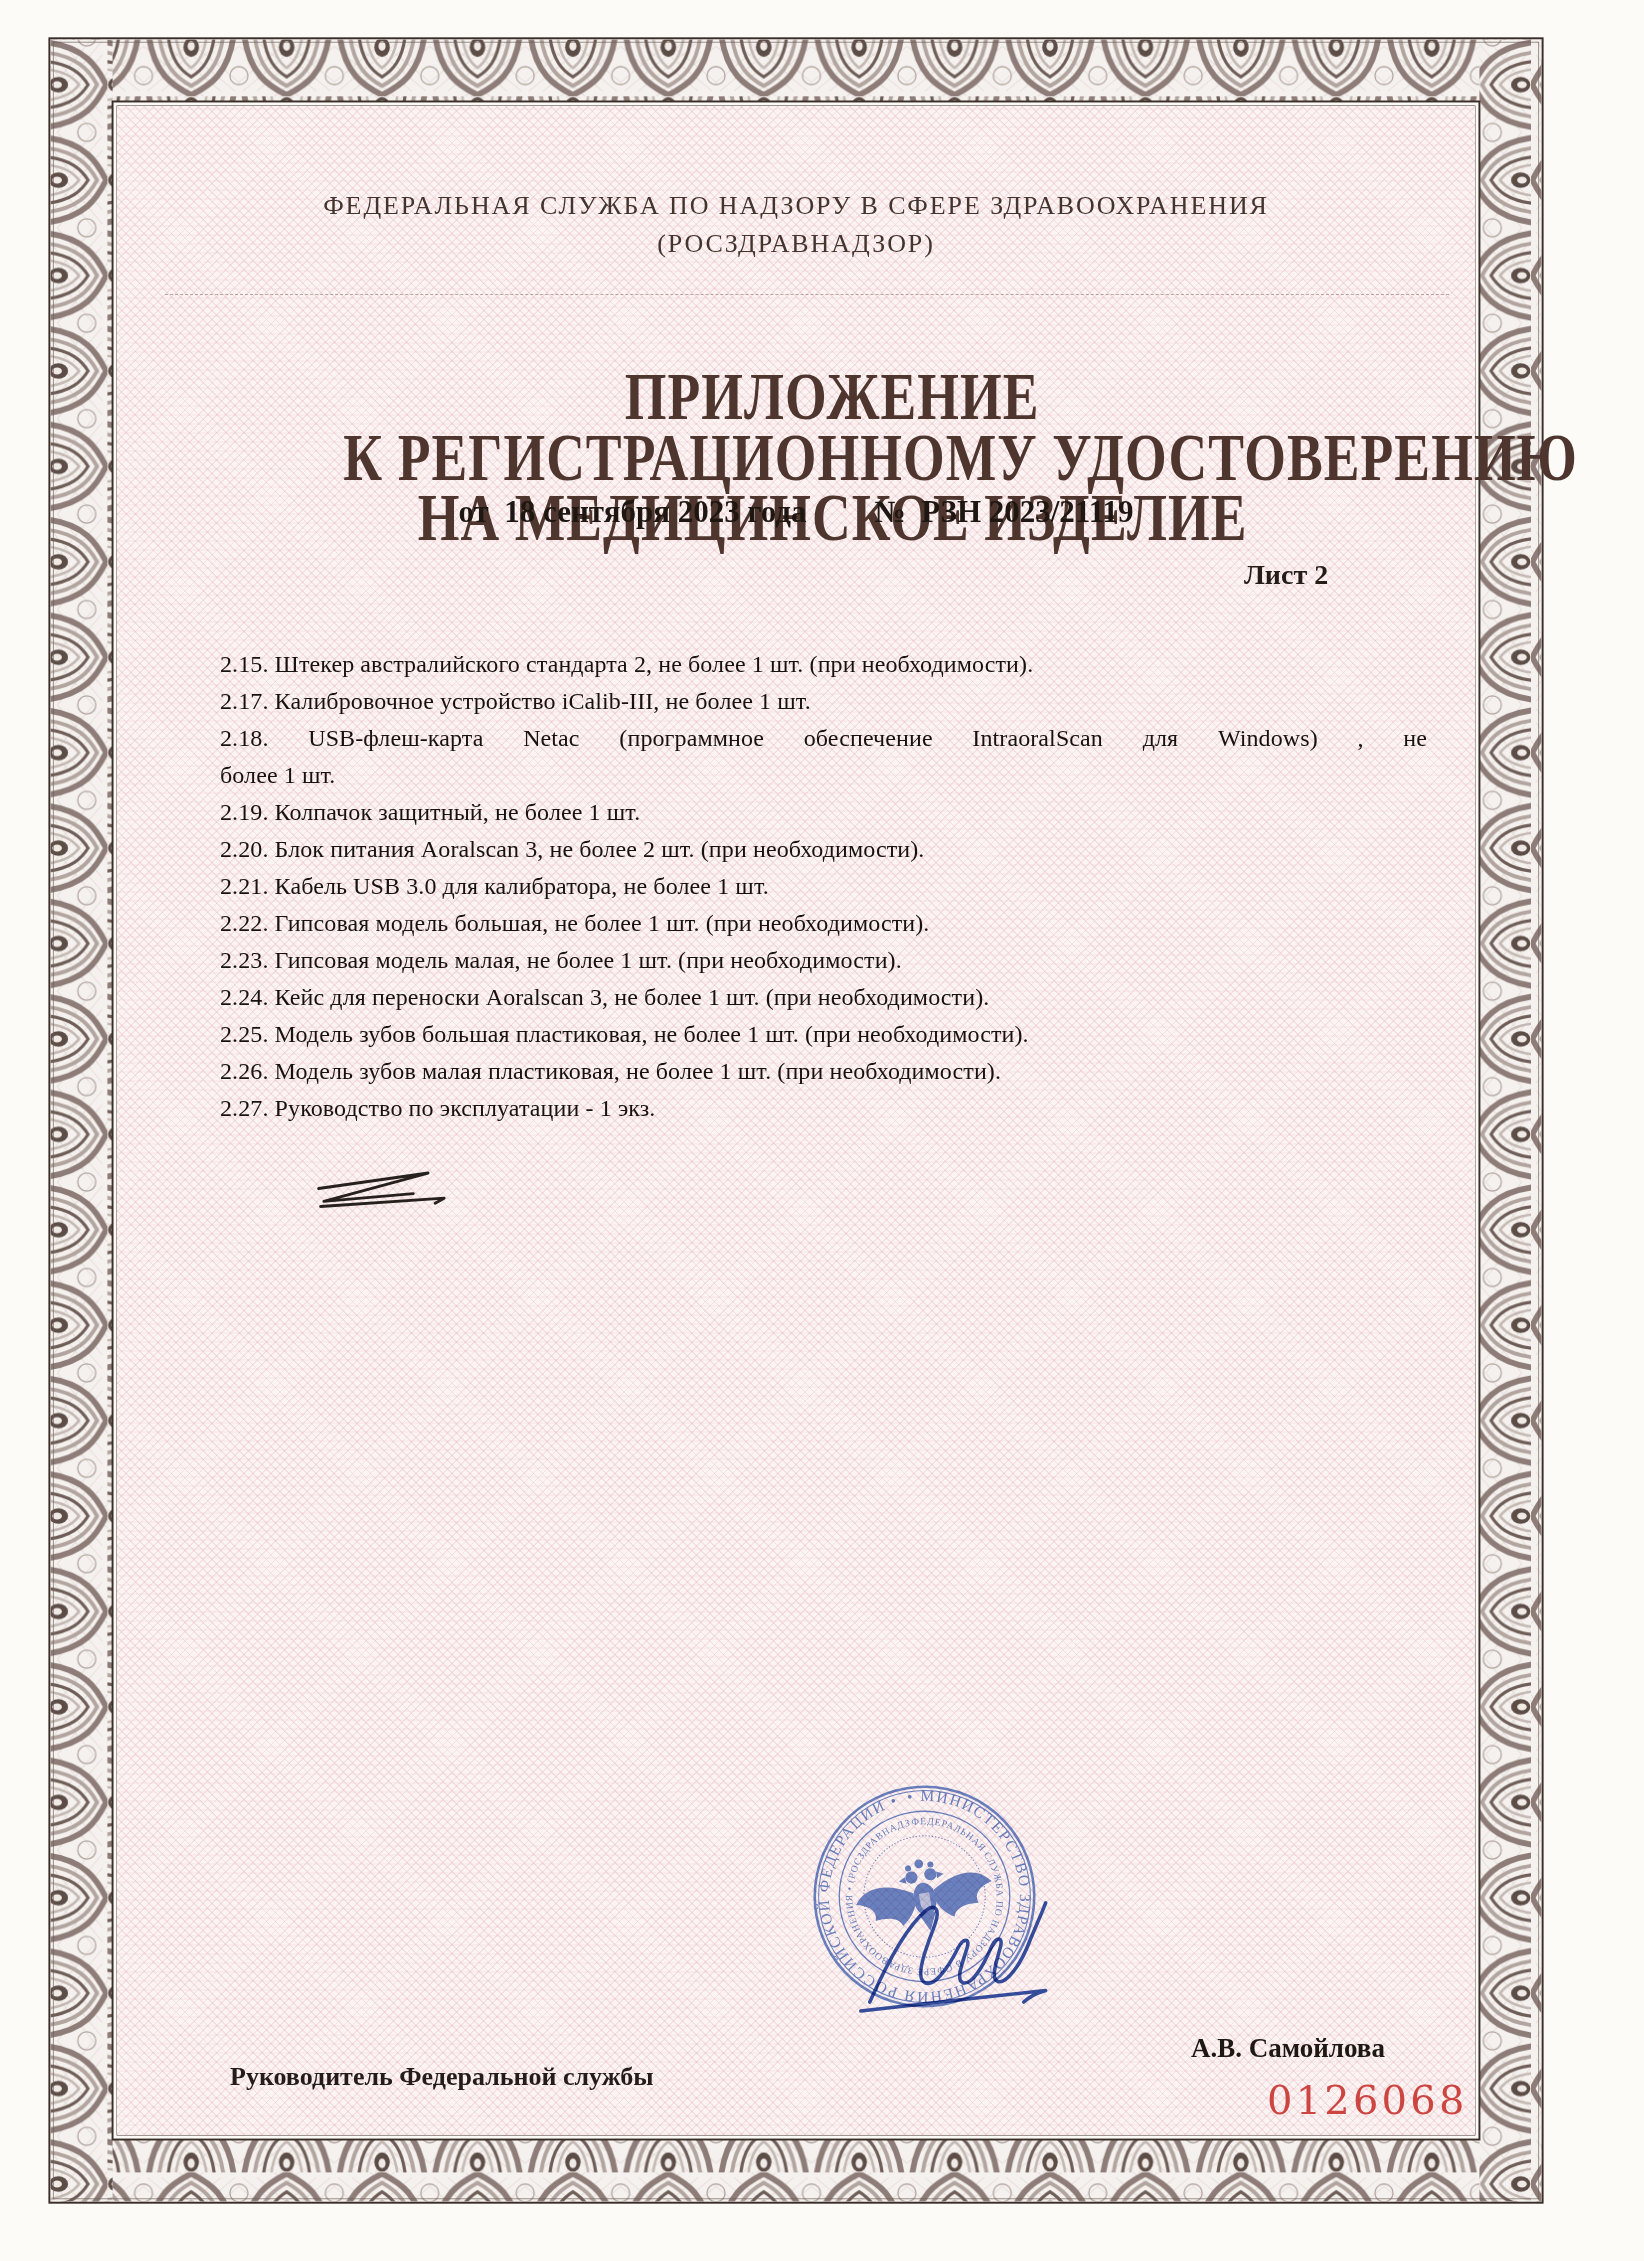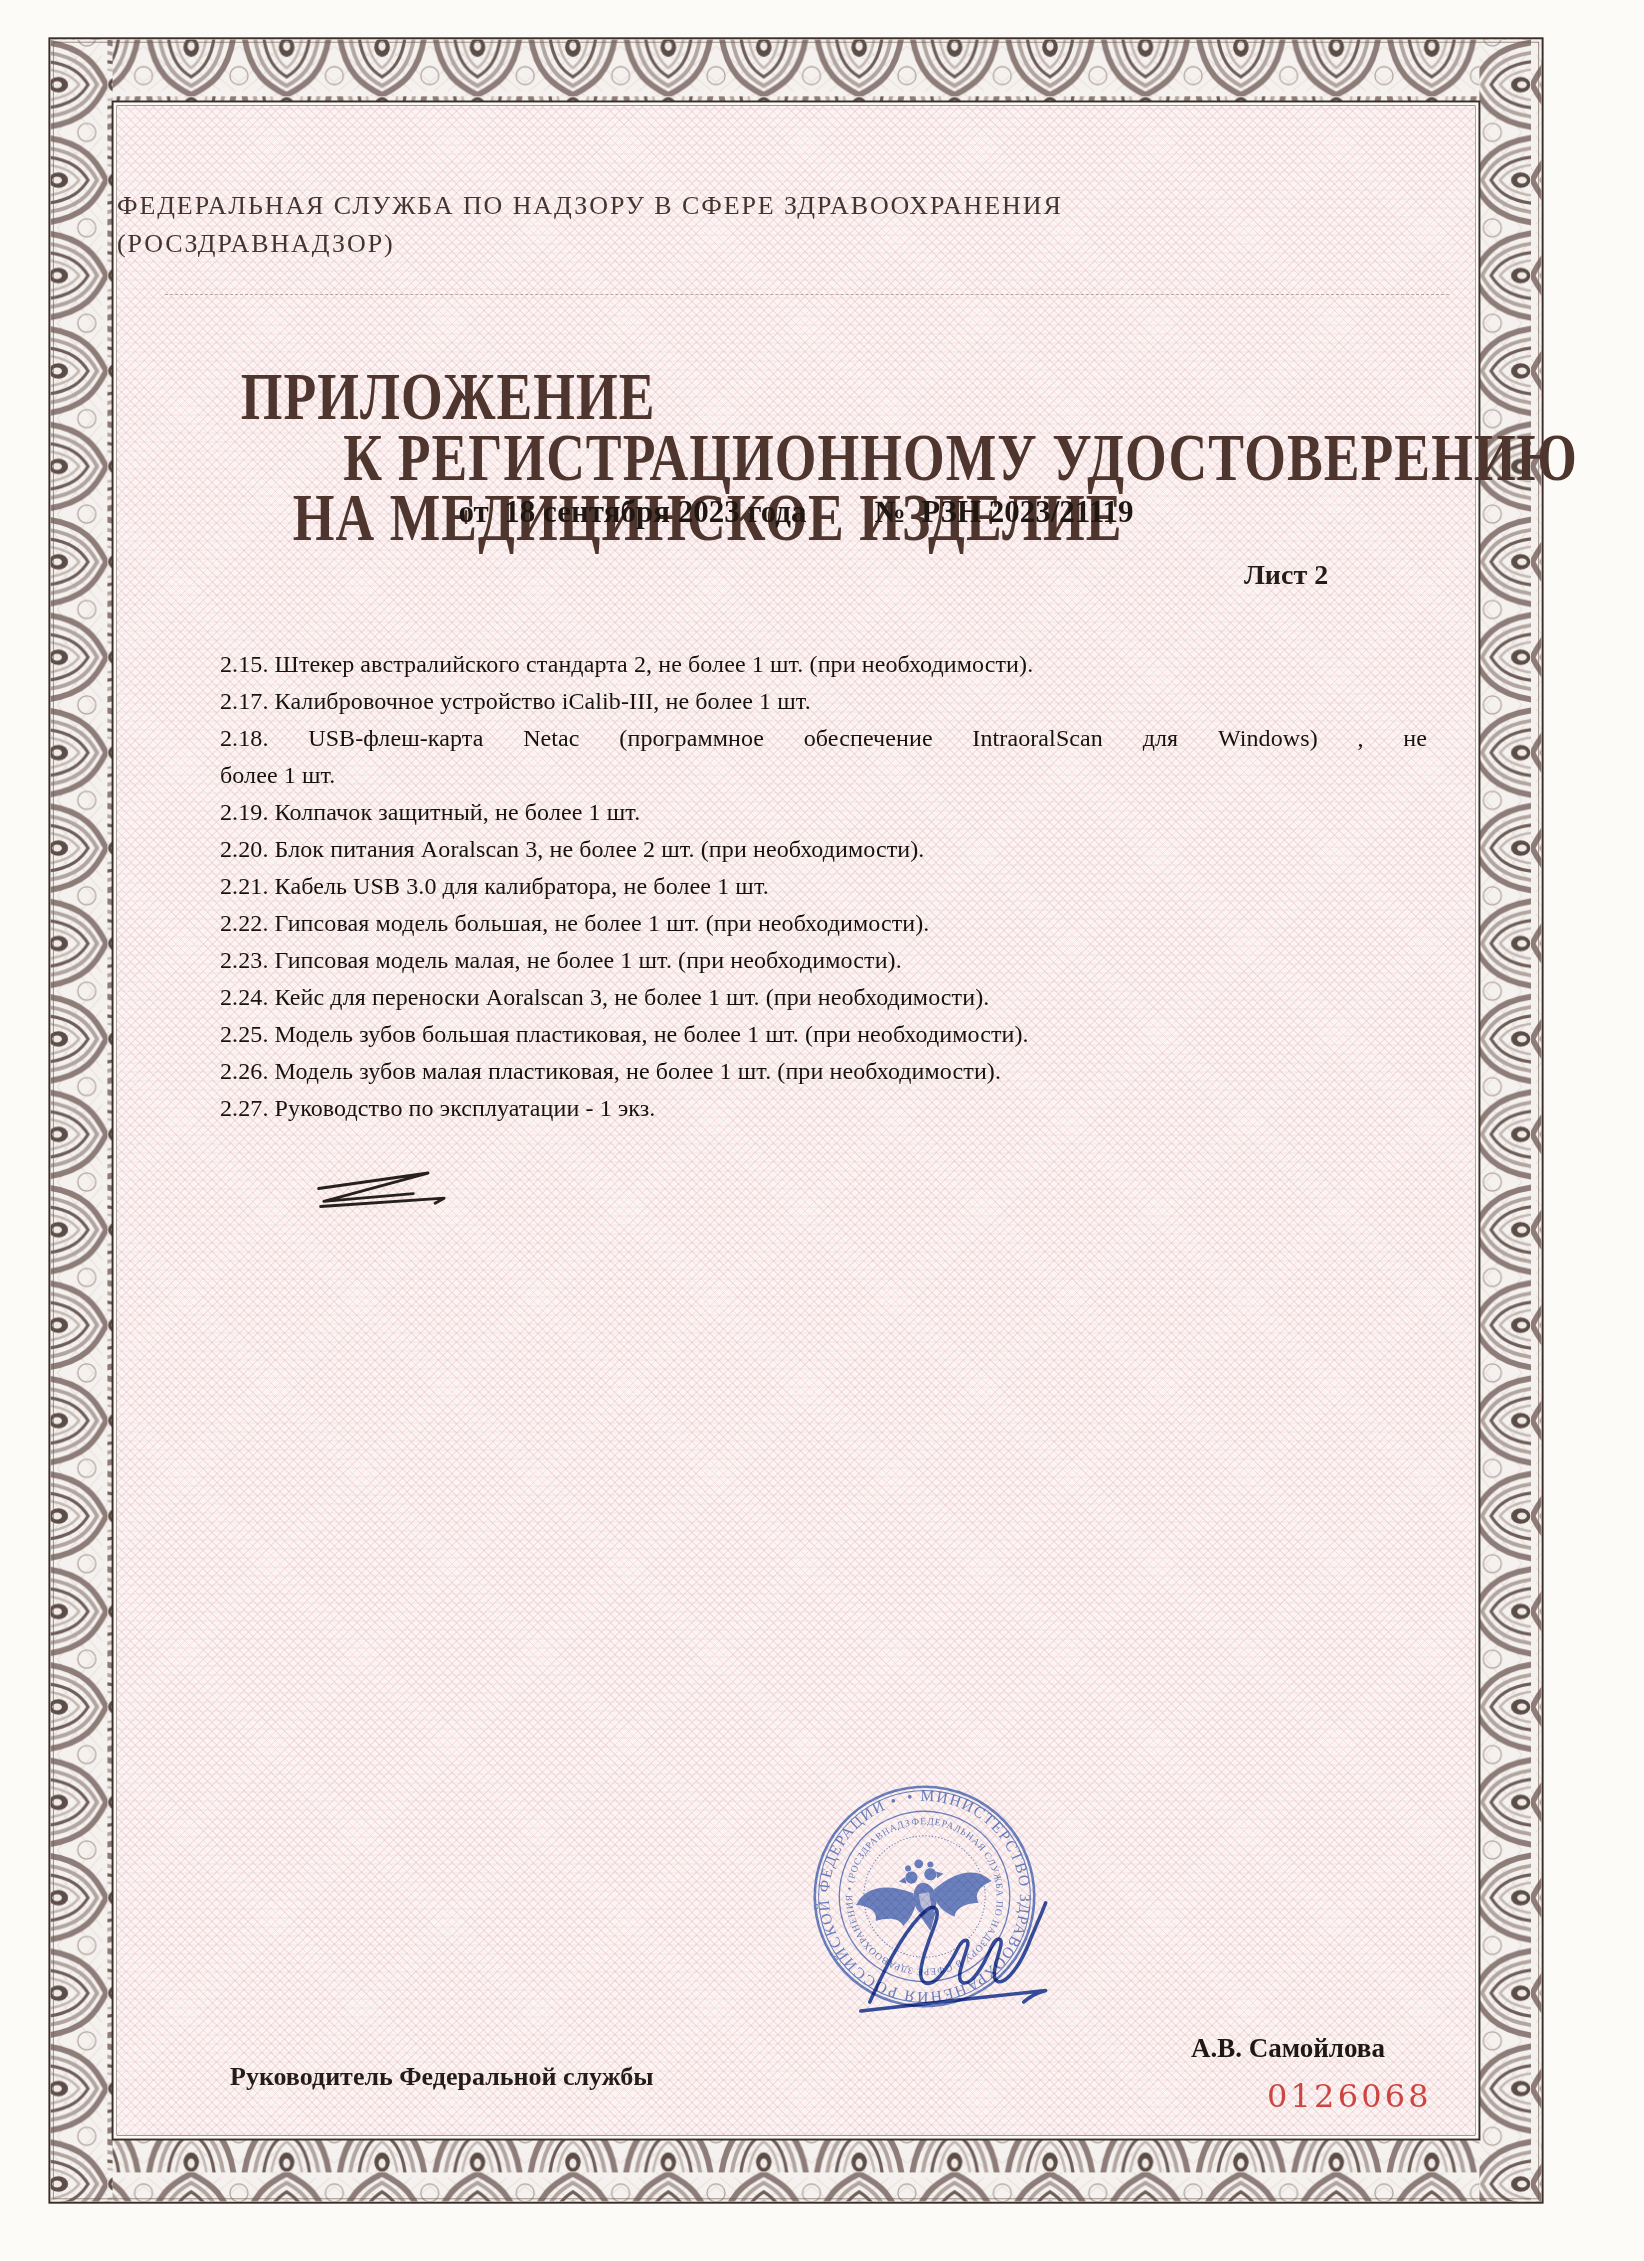--- a/index.html
+++ b/index.html
@@ -3,21 +3,21 @@
 <meta charset="utf-8">
 <style>
   html,body{margin:0;padding:0;}
   body{
     width:1644px;height:2261px;position:relative;
     background:#fcfbf8;
     font-family:"Liberation Serif","DejaVu Serif",serif;
     overflow:hidden;
   }
   .abs{position:absolute;}
-  .ctr{left:0;width:100%;text-align:left;}
+  .ctr{left:0;width:100%;text-align:center;}
 
   
   #frame{left:48px;top:37px;}
 
   
   #content{
     left:117px;top:106px;width:1358px;height:2029px;
     background-color:#fbf4f2;
     background-image:
       repeating-linear-gradient(45deg,  rgba(219,151,168,.22) 0 1.3px, rgba(0,0,0,0) 1.3px 6.4px),
@@ -67,21 +67,21 @@
   #positionBlock{
     left:113px;top:1878px;font-size:26px;font-weight:700;line-height:37px;
     color:#241c18;white-space:pre;
   }
   #signName{
     left:1074px;top:1927px;font-size:27px;font-weight:700;color:#1e1813;white-space:pre;
   }
   #serial{
     left:1150px;top:1971px;
     font-family:"DejaVu Serif","Liberation Serif",serif;
-    font-size:32px;letter-spacing:3.2px;color:var(--serial-red,#cd4540);white-space:pre;
+    font-size:40px;letter-spacing:3.2px;color:var(--serial-red,#cd4540);white-space:pre;
   }
 
   #stampSvg{left:690px;top:1673px;mix-blend-mode:multiply;opacity:.9;color:var(--stamp-blue,#5b7ac5);}
   #stampSvg .ring{stroke:currentColor;fill:none;}
   #stampSvg text{fill:currentColor;font-family:"Liberation Serif","DejaVu Serif",serif;}
   #sigSvg{left:718px;top:1774px;mix-blend-mode:multiply;}
   #sigSvg path{stroke:var(--sig-blue,#2b49a2);stroke-width:5.5;fill:none;stroke-linecap:round;stroke-linejoin:round;opacity:.95;}
   #zmark path{stroke:#27211d;stroke-width:4.5;fill:none;stroke-linejoin:round;stroke-linecap:round;}
 </style>
 </head>

